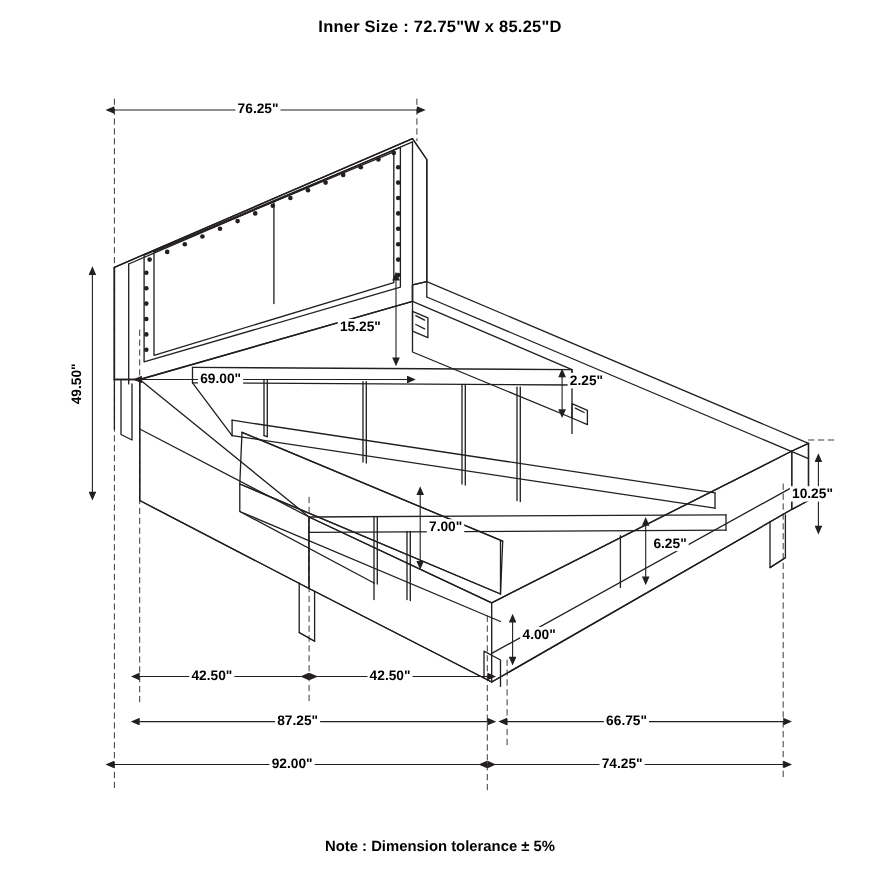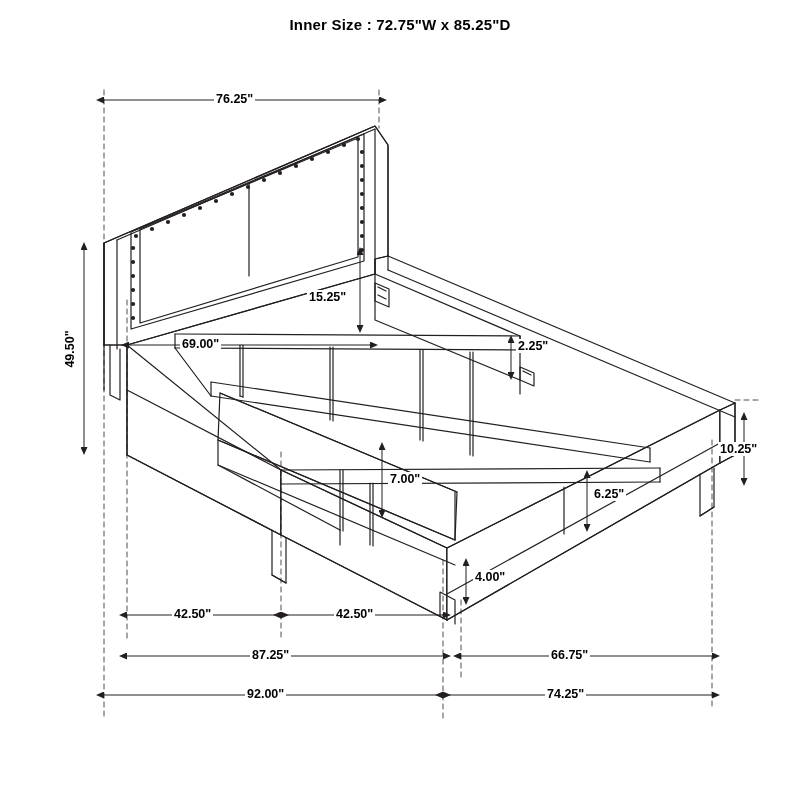--- a/index.html
+++ b/index.html
@@ -282,14 +282,15 @@
   <div class="dim-label" style="left:334px; top:607px;">42.50"</div>
 
   <div class="dim-label" style="left:250px; top:648px;">87.25"</div>
 
   <div class="dim-label" style="left:549px; top:648px;">66.75"</div>
 
   <div class="dim-label" style="left:245px; top:687px;">92.00"</div>
 
   <div class="dim-label" style="left:545px; top:687px;">74.25"</div>
 
+  <div class="note">Note : Dimension tolerance ± 5%</div>
 
 </div>
 
 </body></html>

